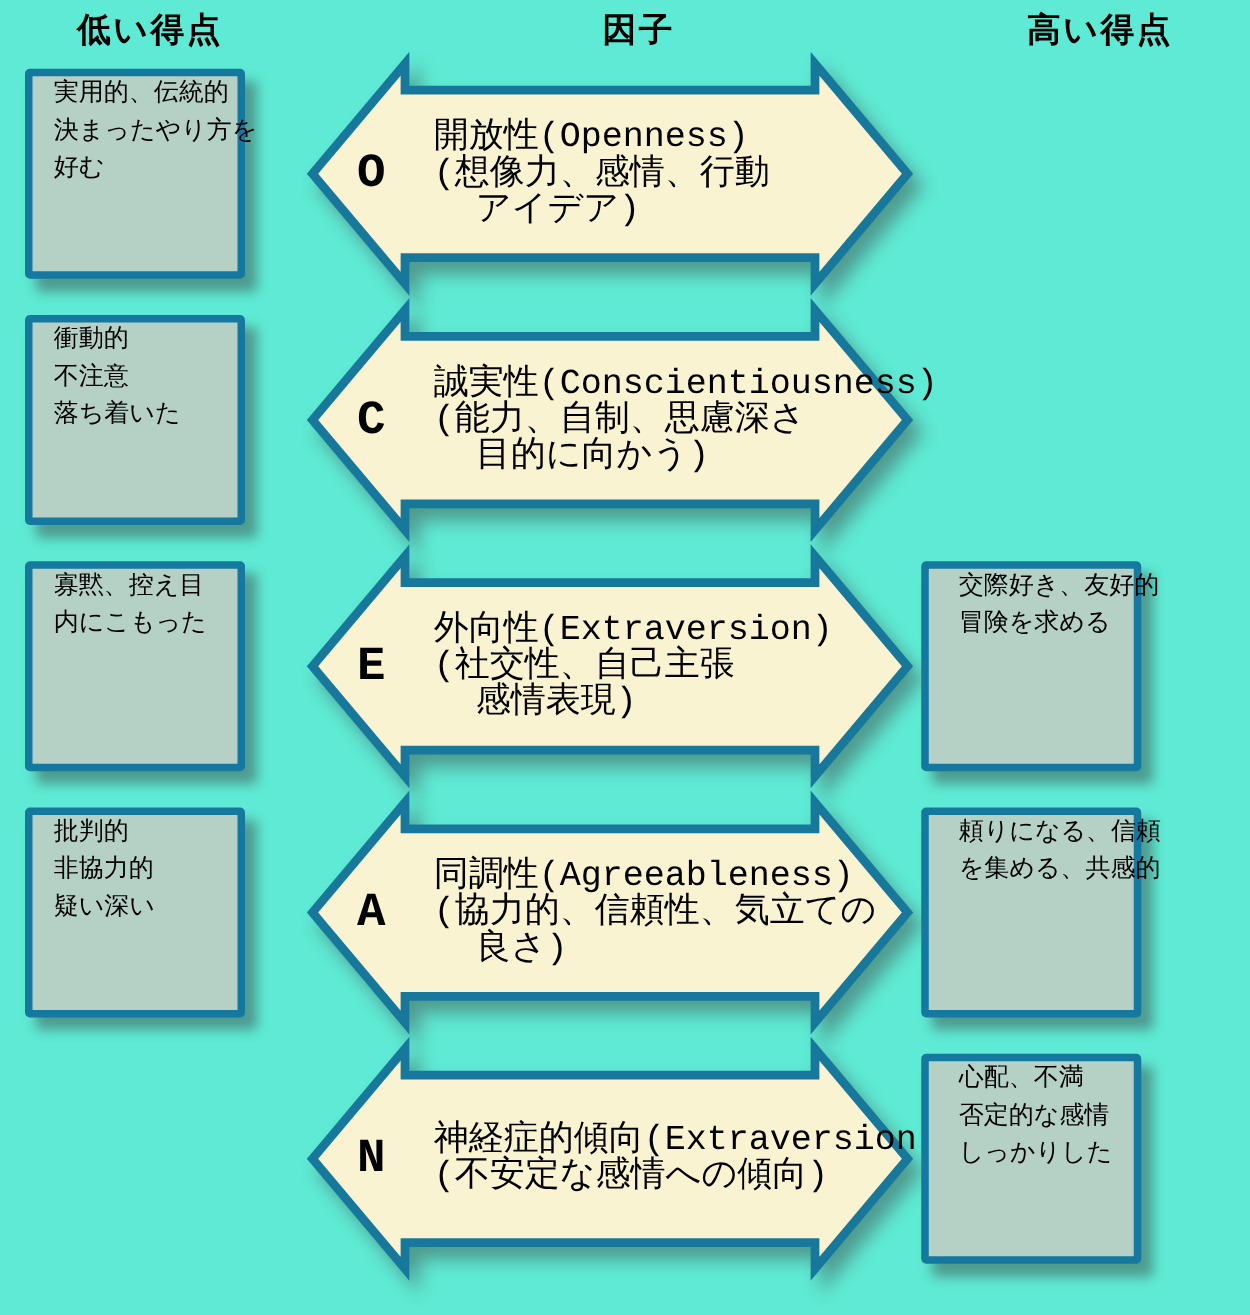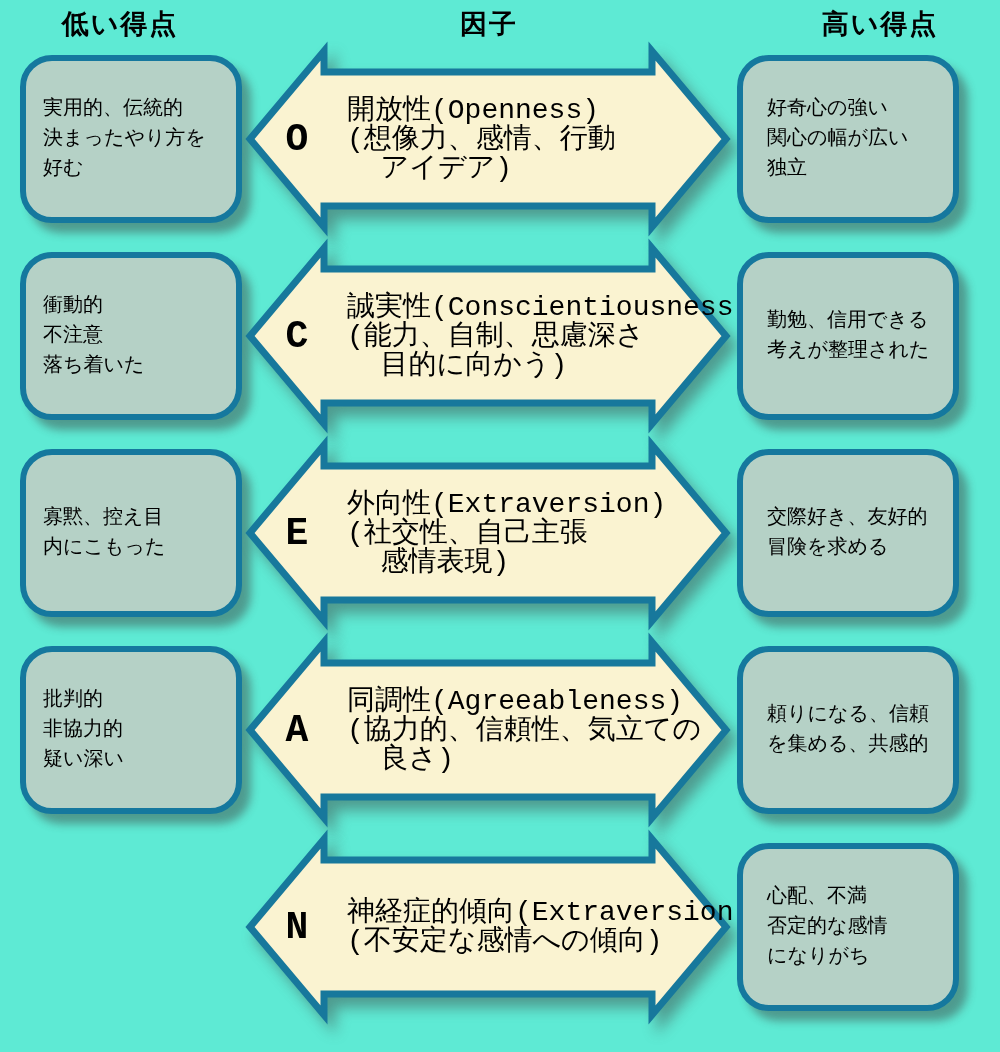--- a/index.html
+++ b/index.html
@@ -18,29 +18,29 @@
     transform: translateX(-50%);
     font-size: 27px;
     font-weight: 600;
     letter-spacing: 2px;
     white-space: nowrap;
   }
   .row { position: absolute; left: 0; width: 1000px; height: 168px; }
   .box {
     position: absolute;
     top: 0;
-    width: 222px;
+    width: 176px;
     height: 168px;
     box-sizing: border-box;
     background: var(--box-fill, #b5d1c6);
     border: 6px solid var(--box-border, #15789e);
-    border-radius: 32px;
+    border-radius: 4px;
     box-shadow: 9px 10px 9px rgba(60,60,60,0.45);
     display: flex;
-    align-items: center;
+    align-items: flex-start;
   }
   .box.low  { left: 20px; }
   .box.high { left: 737px; }
   .box-text {
     font-size: 20px;
     line-height: 30px;
     white-space: pre;
     padding-left: 17px;
   }
   .box.high .box-text { padding-left: 24px; }
@@ -83,67 +83,58 @@
     line-height: 29px;
     white-space: pre;
   }
 </style>
 </head>
 <body>
 
 <div class="canvas">
 
   <div class="header" style="left:120px">低い得点</div>
-  <div class="header" style="left:489px">因子</div>
+  <div class="header" style="left:511px">因子</div>
   <div class="header" style="left:880px">高い得点</div>
 
   <div class="row" style="top:55px">
     <div class="box low">
       <div class="box-text">実用的、伝統的
 決まったやり方を
 好む</div>
     </div>
     <div class="arrow-wrap">
       <svg class="arrow-svg" viewBox="0 0 484 180">
         <polygon points="4,90 78,2 78,23 406,23 406,2 480,90 406,178 406,157 78,157 78,178"></polygon>
       </svg>
       <div class="arrow-content">
         <div class="factor-letter">O</div>
         <div class="factor-text">開放性(Openness)
 (想像力、感情、行動
   アイデア)</div>
       </div>
     </div>
-    <div class="box high">
-      <div class="box-text">好奇心の強い
-関心の幅が広い
-独立</div>
-    </div>
   </div>
 
   <div class="row" style="top:252px">
     <div class="box low">
       <div class="box-text">衝動的
 不注意
 落ち着いた</div>
     </div>
     <div class="arrow-wrap">
       <svg class="arrow-svg" viewBox="0 0 484 180">
         <polygon points="4,90 78,2 78,23 406,23 406,2 480,90 406,178 406,157 78,157 78,178"></polygon>
       </svg>
       <div class="arrow-content">
         <div class="factor-letter">C</div>
         <div class="factor-text">誠実性(Conscientiousness)
 (能力、自制、思慮深さ
   目的に向かう)</div>
       </div>
-    </div>
-    <div class="box high">
-      <div class="box-text">勤勉、信用できる
-考えが整理された</div>
     </div>
   </div>
 
   <div class="row" style="top:449px">
     <div class="box low">
       <div class="box-text">寡黙、控え目
 内にこもった</div>
     </div>
     <div class="arrow-wrap">
       <svg class="arrow-svg" viewBox="0 0 484 180">
@@ -192,17 +183,17 @@
       </svg>
       <div class="arrow-content">
         <div class="factor-letter">N</div>
         <div class="factor-text">神経症的傾向(Extraversion)
 (不安定な感情への傾向)</div>
       </div>
     </div>
     <div class="box high">
       <div class="box-text">心配、不満
 否定的な感情
-になりがち</div>
+しっかりした</div>
     </div>
   </div>
 
 </div>
 
 </body></html>

